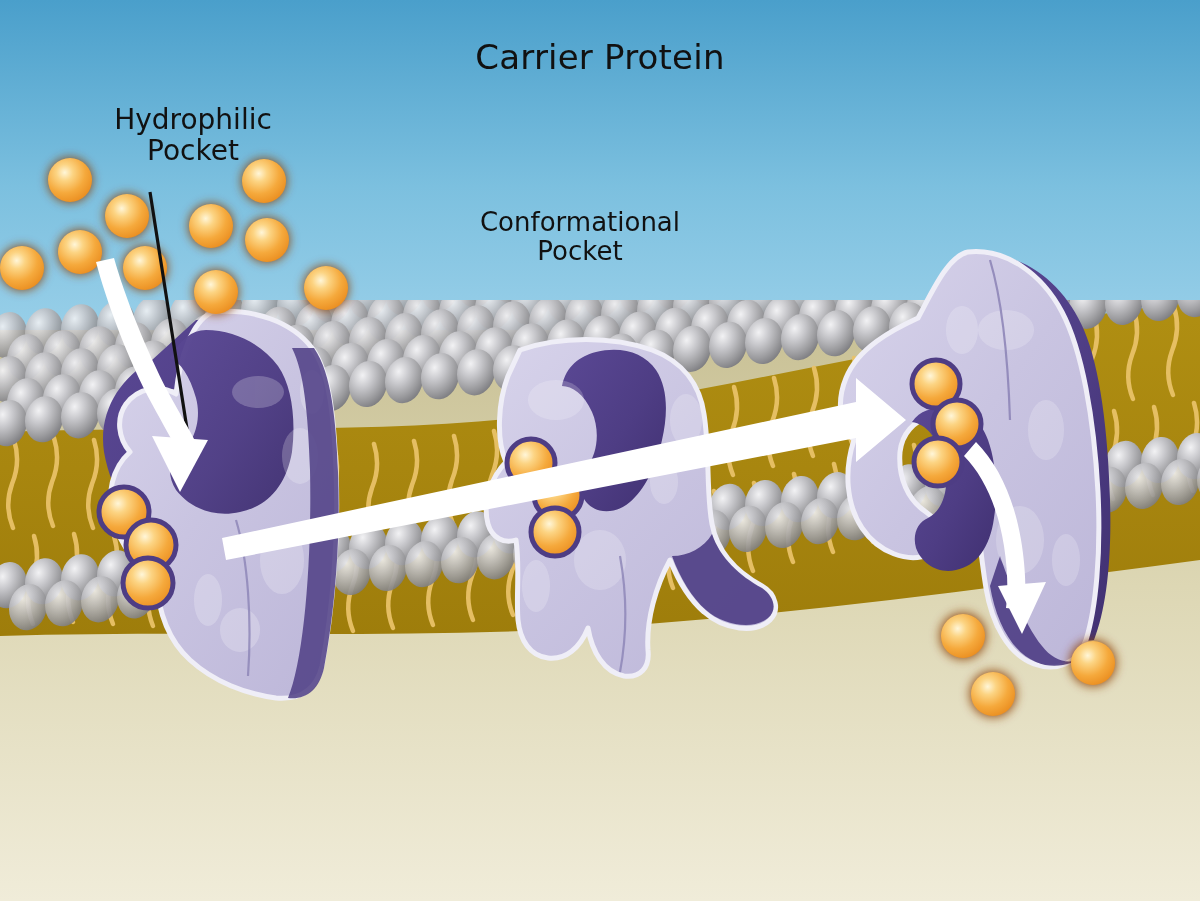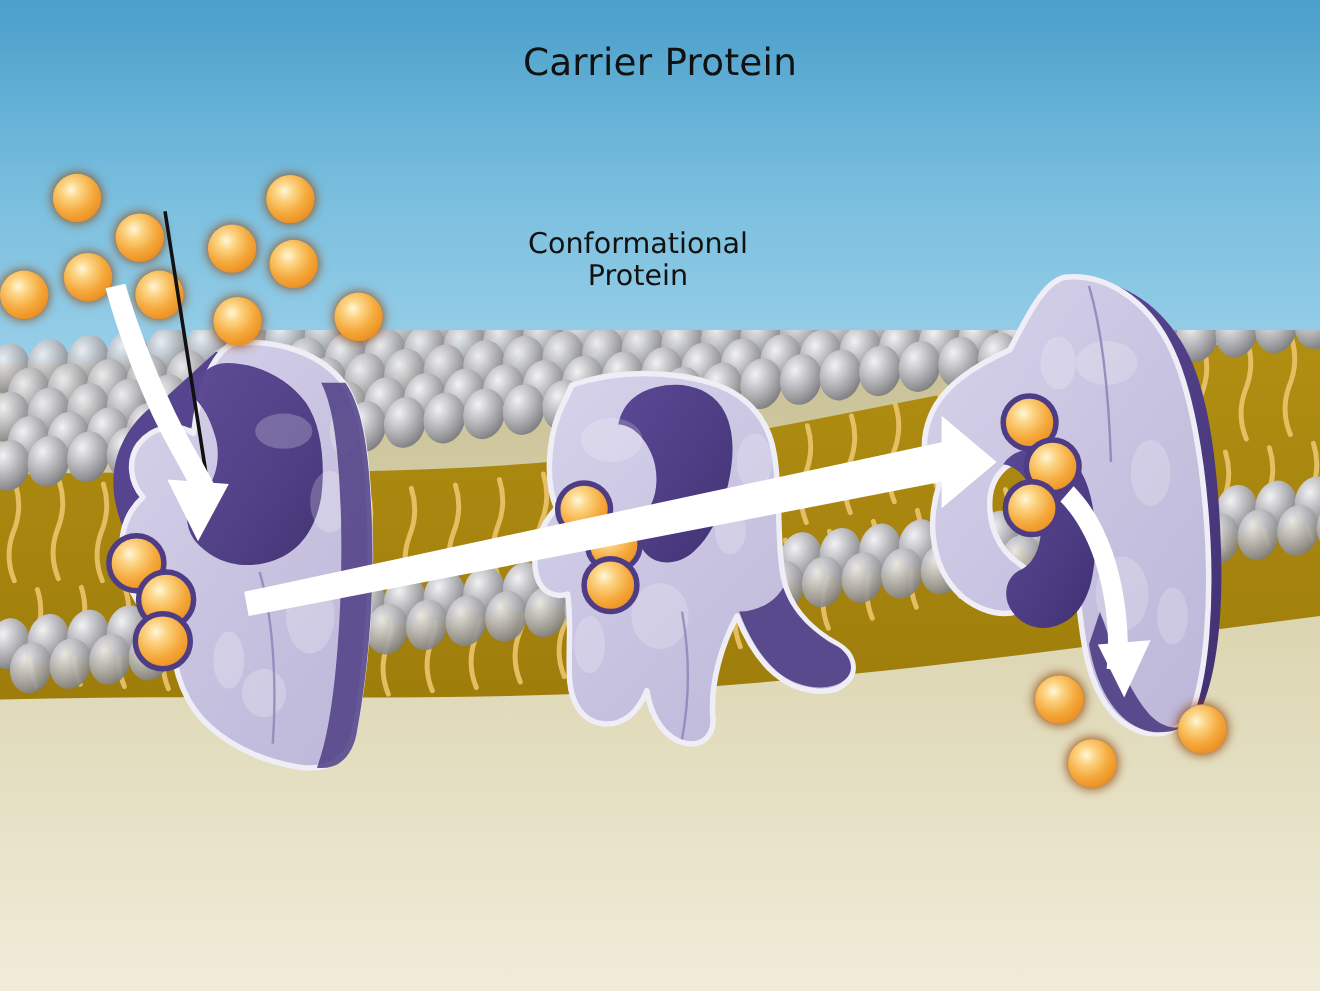--- a/index.html
+++ b/index.html
@@ -384,17 +384,19 @@
 
     <g>
       <path d="M976,442 C1000,466 1016,504 1022,546 C1026,574 1026,594 1024,610
                L1006,608 C1008,592 1008,572 1004,546 C998,508 984,476 964,456 Z" fill="#ffffff"></path>
       <path d="M998,586 L1046,582 L1022,634 Z" fill="#ffffff"></path>
     </g>
   </svg>
 
   <div class="lbl" id="title">Carrier Protein</div>
 
+  <div class="lbl" id="hydro">Hydrophilic
+Pocket</div>
 
   <div class="lbl" id="conf">Conformational
-Protein</div>
+Pocket</div>
 
 </div>
 
 </body></html>

